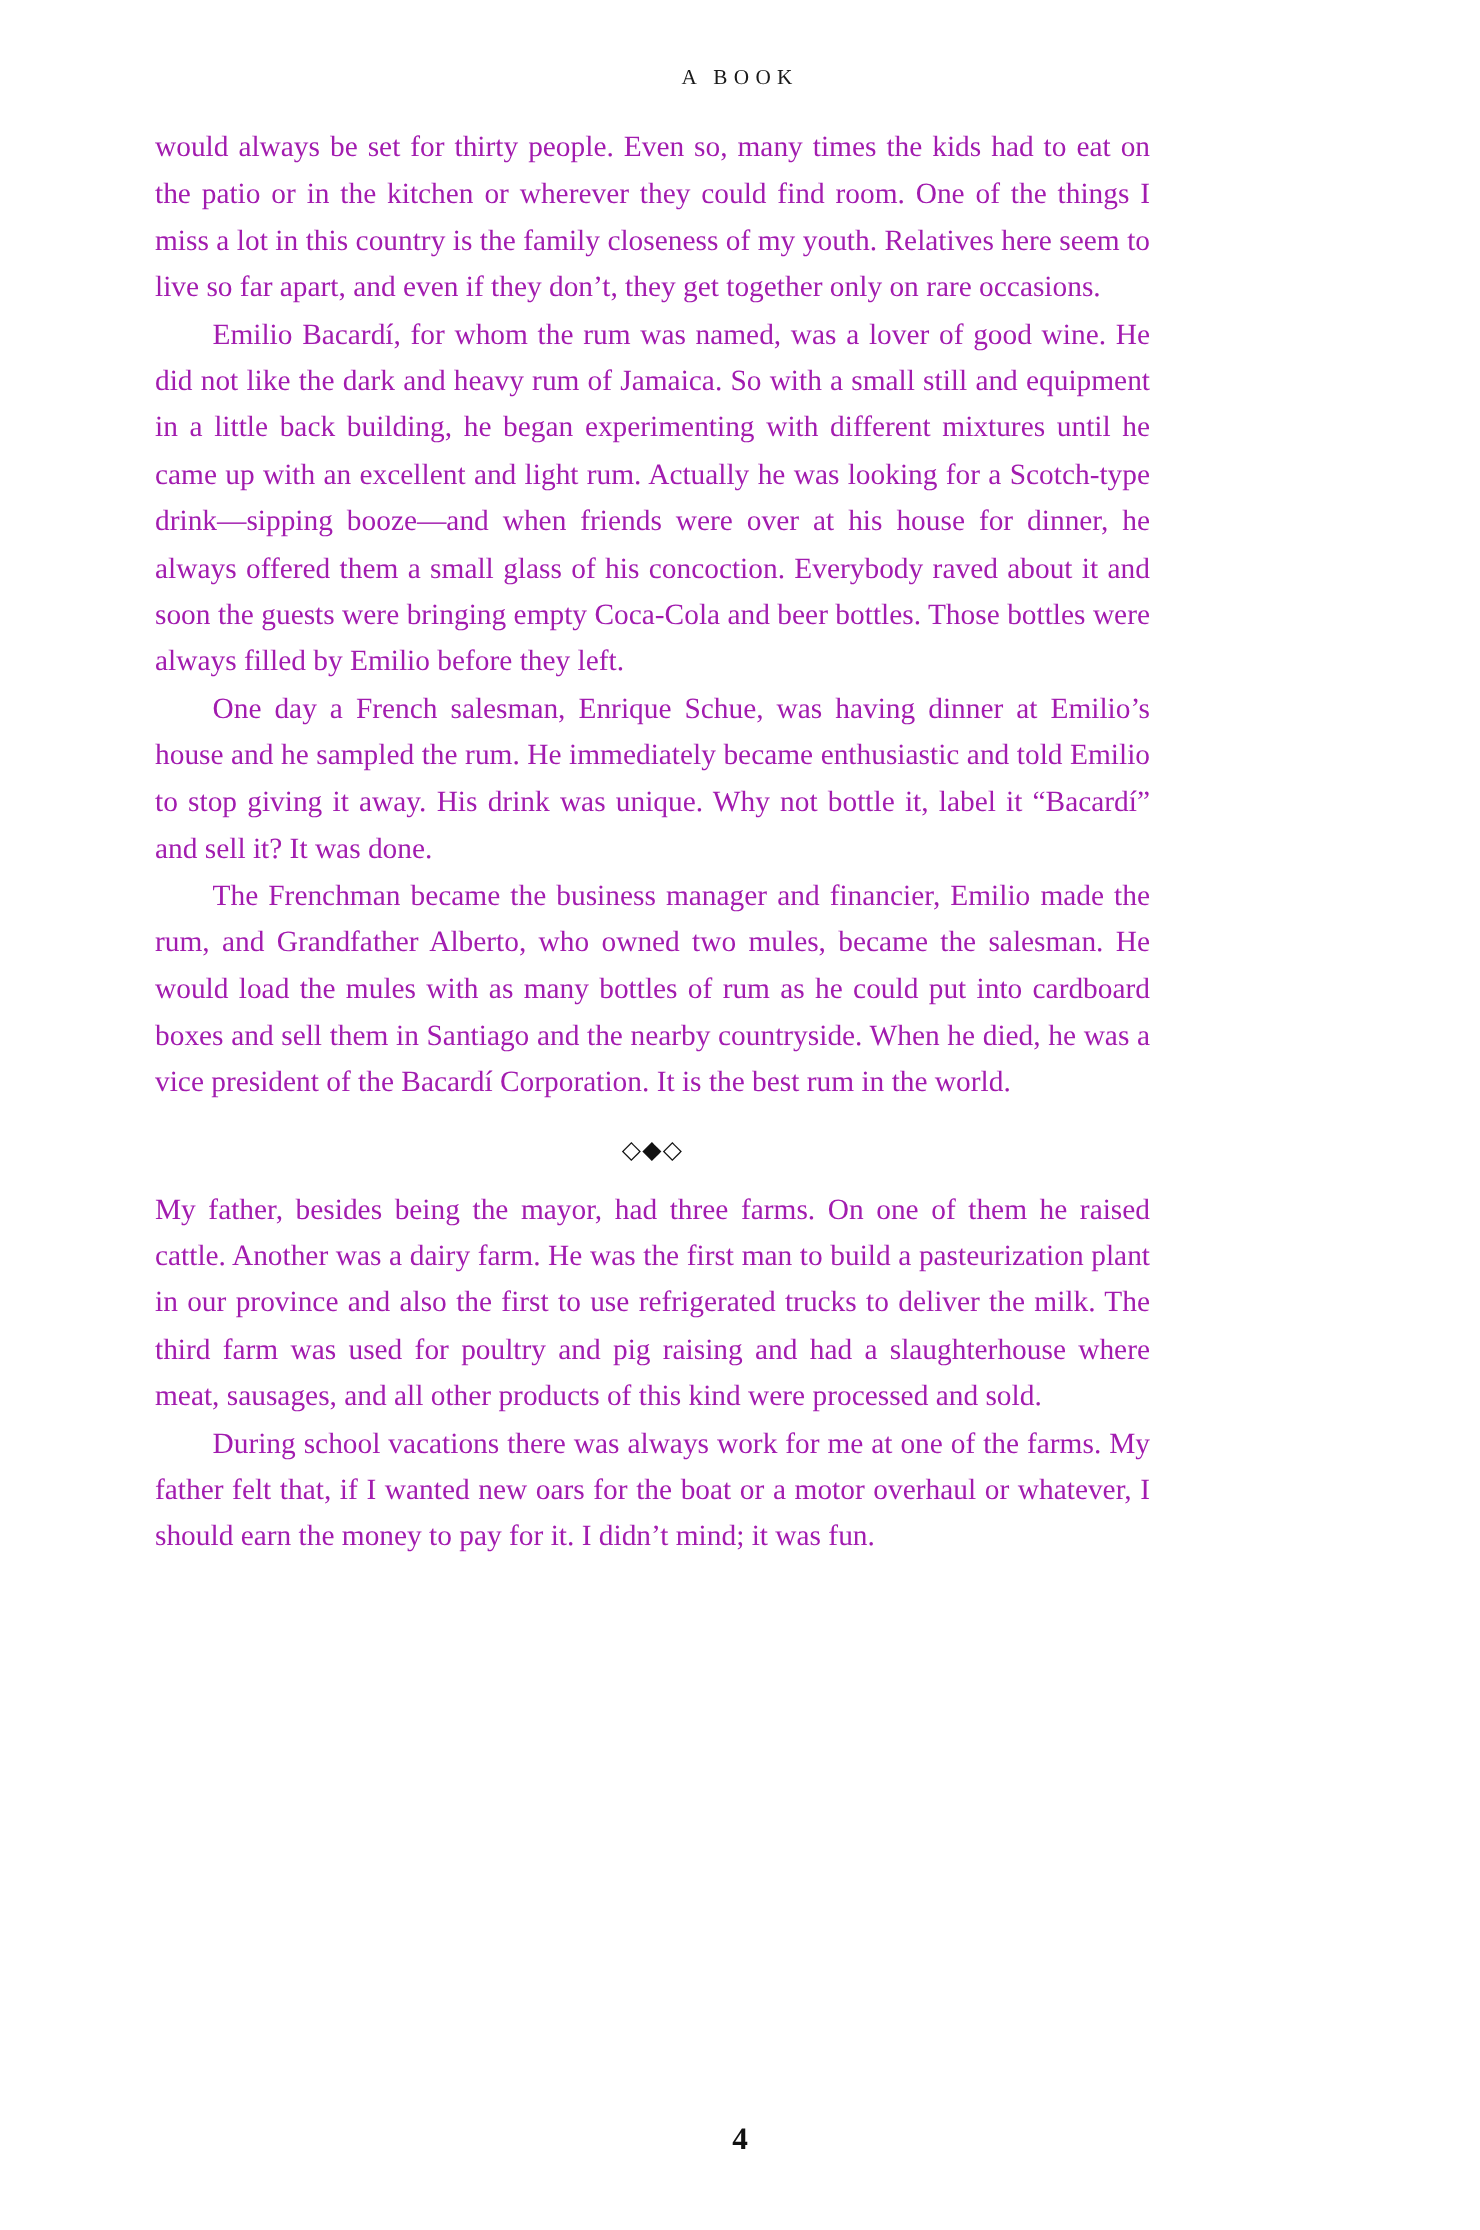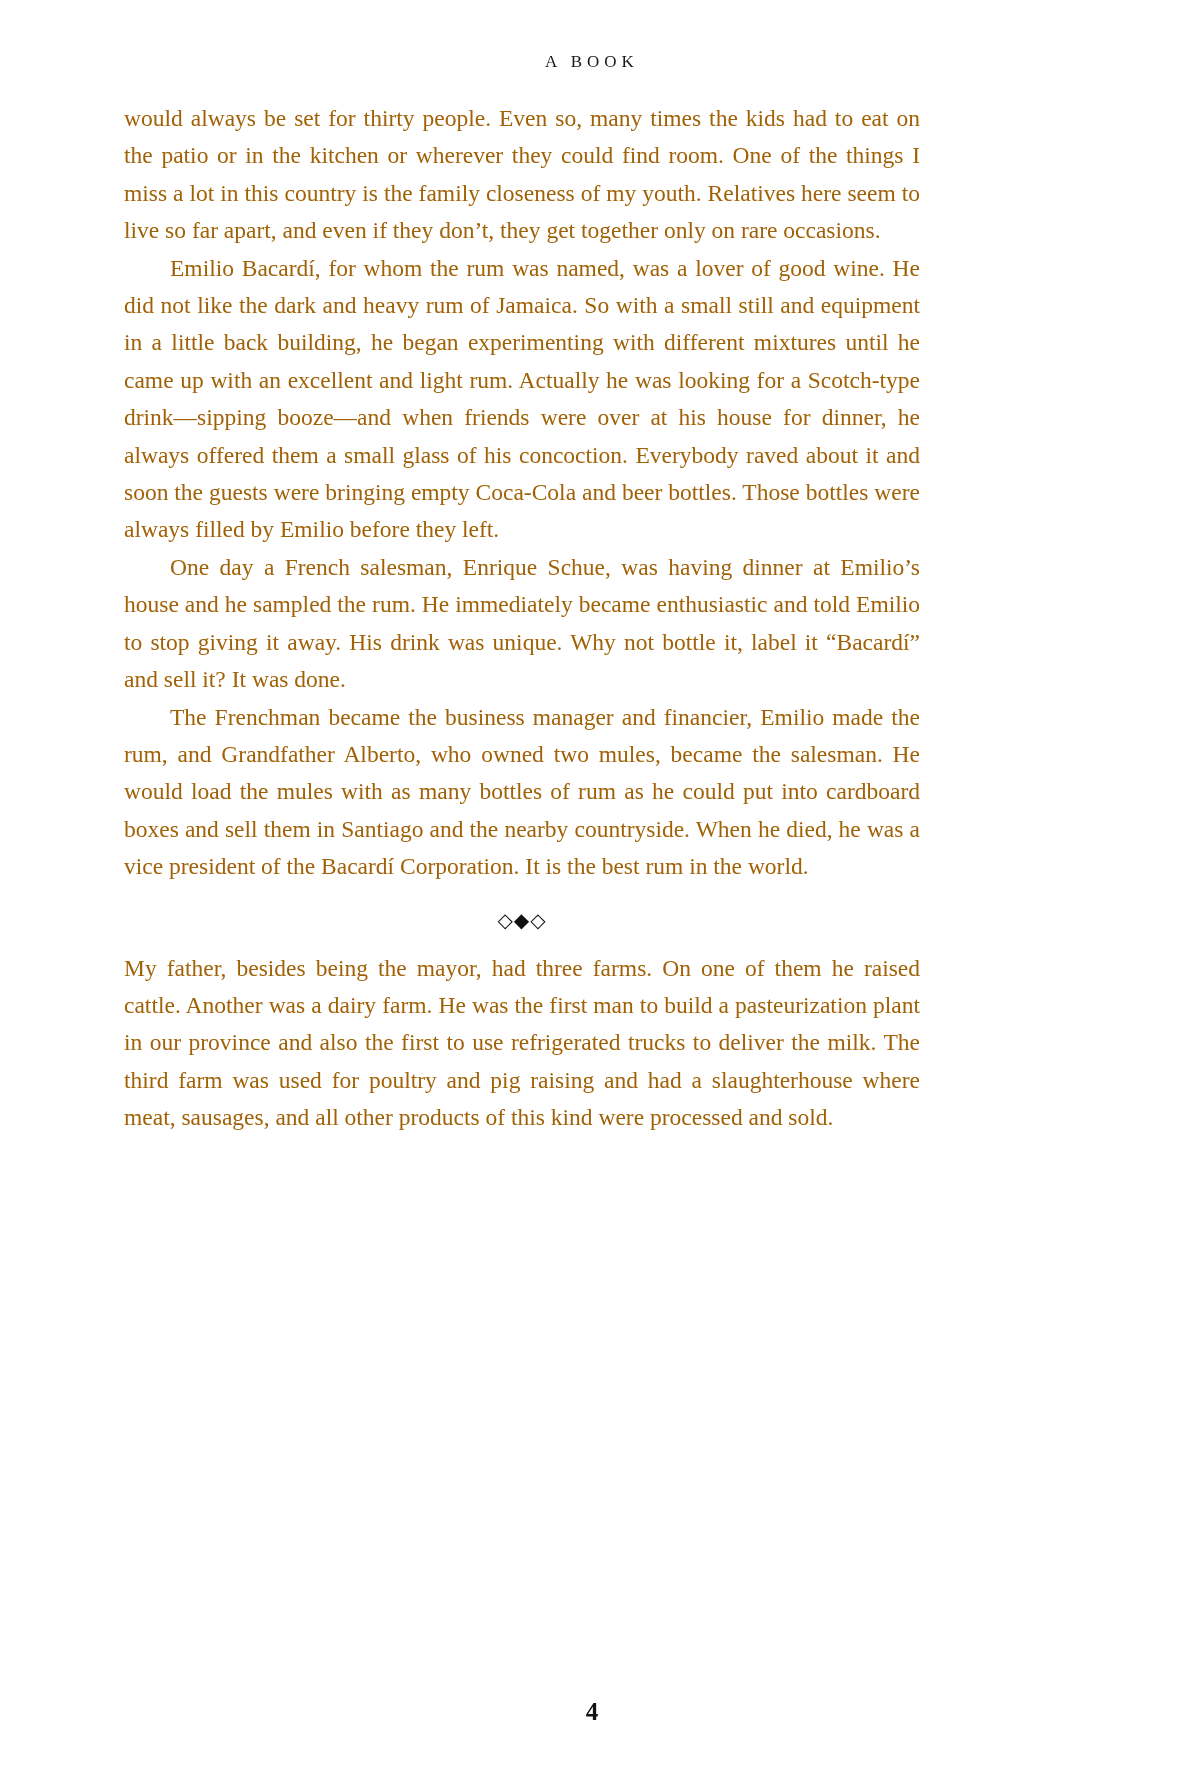--- a/index.html
+++ b/index.html
@@ -34,21 +34,21 @@
     top: 100px;
     left: 124px;
     width: 796px;
   }
   p.body {
     margin: 0;
     font-size: 23.5px;
     line-height: 37.4px;
     text-align: justify;
     text-justify: inter-word;
-    color: #a16207;
+    color: #a21caf;
     hyphens: manual;
   }
   p.indent {
     text-indent: 46px;
   }
   .ornament {
     text-align: center;
     font-size: 20px;
     letter-spacing: 1px;
     color: #111111;
@@ -77,18 +77,19 @@
   <div class="content">
 
     <p class="body">would always be set for thirty people. Even so, many times the kids had to eat on the patio or in the kitchen or wherever they could find room. One of the things I miss a lot in this country is the family closeness of my youth. Relatives here seem to live so far apart, and even if they don’t, they get together only on rare occasions.</p>
     <p class="body indent">Emilio Bacardí, for whom the rum was named, was a lover of good wine. He did not like the dark and heavy rum of Jamaica. So with a small still and equipment in a little back building, he began experimenting with different mixtures until he came up with an excellent and light rum. Actually he was looking for a Scotch-type drink—sipping booze—and when friends were over at his house for dinner, he always offered them a small glass of his concoction. Everybody raved about it and soon the guests were bringing empty Coca-Cola and beer bottles. Those bottles were always filled by Emilio before they left.</p>
     <p class="body indent">One day a French salesman, Enrique Schue, was having dinner at Emilio’s house and he sampled the rum. He immediately became enthusiastic and told Emilio to stop giving it away. His drink was unique. Why not bottle it, label it “Bacardí” and sell it? It was done.</p>
     <p class="body indent">The Frenchman became the business manager and financier, Emilio made the rum, and Grandfather Alberto, who owned two mules, became the salesman. He would load the mules with as many bottles of rum as he could put into cardboard boxes and sell them in Santiago and the nearby countryside. When he died, he was a vice president of the Bacardí Corporation. It is the best rum in the world.</p>
 
     <div class="ornament">◇◆◇</div>
 
     <p class="body">My father, besides being the mayor, had three farms. On one of them he raised cattle. Another was a dairy farm. He was the first man to build a pasteurization plant in our province and also the first to use refrigerated trucks to deliver the milk. The third farm was used for poultry and pig raising and had a slaughterhouse where meat, sausages, and all other products of this kind were processed and sold.</p>
+    <p class="body indent">During school vacations there was always work for me at one of the farms. My father felt that, if I wanted new oars for the boat or a motor overhaul or whatever, I should earn the money to pay for it. I didn’t mind; it was fun.</p>
 
   </div>
 
   <div class="folio">4</div>
 
 </div>
 
 </body></html>

